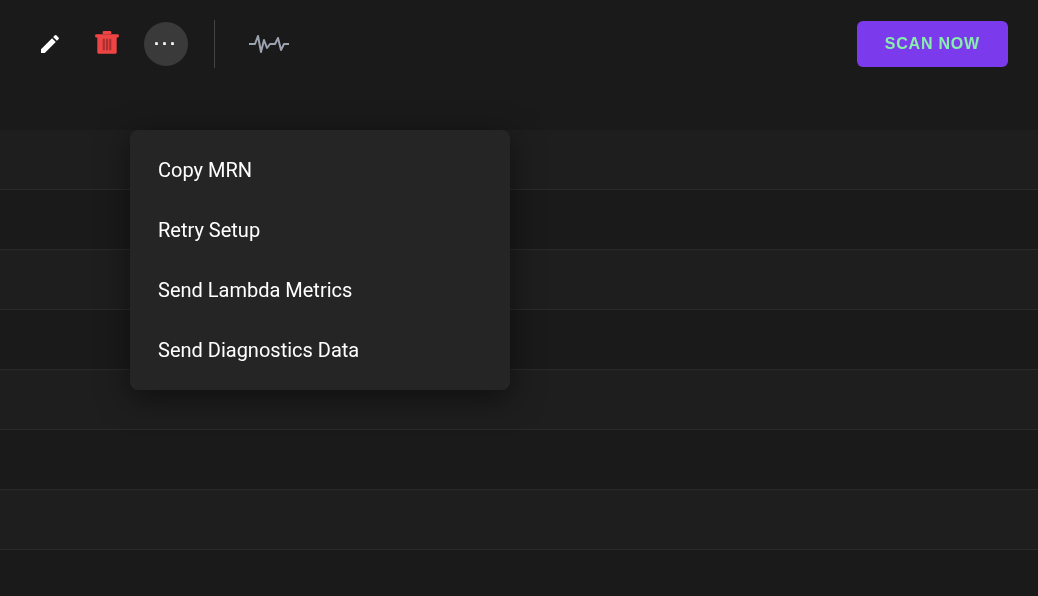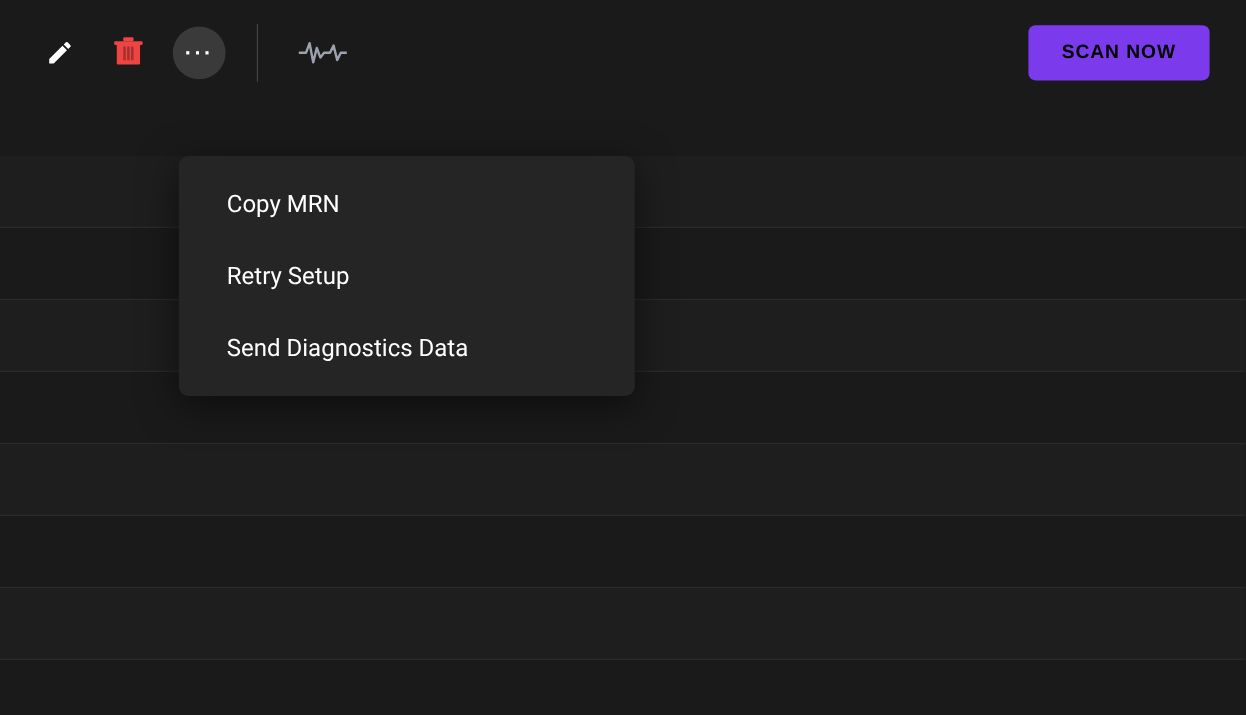--- a/index.html
+++ b/index.html
@@ -79,42 +79,41 @@
       display: flex;
       align-items: center;
       justify-content: center;
       padding: 8px;
       cursor: pointer;
     }
 
     .scan-now-btn {
       margin-left: auto;
       background-color: #7c3aed;
-      color: #000000;
+      color: #86efac;
       border: none;
       padding: 14px 28px;
       border-radius: 6px;
       font-size: 16px;
       font-weight: 700;
       letter-spacing: 0.05em;
       cursor: pointer;
       text-transform: uppercase;
     }
 
     .dropdown-menu {
       position: absolute;
       top: 130px;
       left: 130px;
       background-color: #252525;
       border-radius: 8px;
       width: 380px;
       z-index: 100;
-      padding: 10px 12px;
+      padding: 10px 0;
       box-shadow: 0 8px 32px rgba(0,0,0,0.5);
-      margin-left: 19px;
     }
 
     .dropdown-item {
       padding: 18px 28px;
       font-size: 20px;
       color: #ffffff;
       cursor: pointer;
       display: flex;
       align-items: center;
     }
@@ -214,20 +213,23 @@
 </div>
 
 <div class="dropdown-menu">
   <div class="dropdown-item">
     <span>Copy MRN</span>
   </div>
   <div class="dropdown-item">
     <span>Retry Setup</span>
   </div>
   <div class="dropdown-item">
+    <span>Send Lambda Metrics</span>
+  </div>
+  <div class="dropdown-item">
     <span>Send Diagnostics Data</span>
   </div>
 </div>
 
 <div class="explore-assets-section">
   <span class="explore-assets-label">EXPLORE ASSETS</span>
   <span class="explore-assets-arrow">→</span>
 </div>
 
 </body></html>

